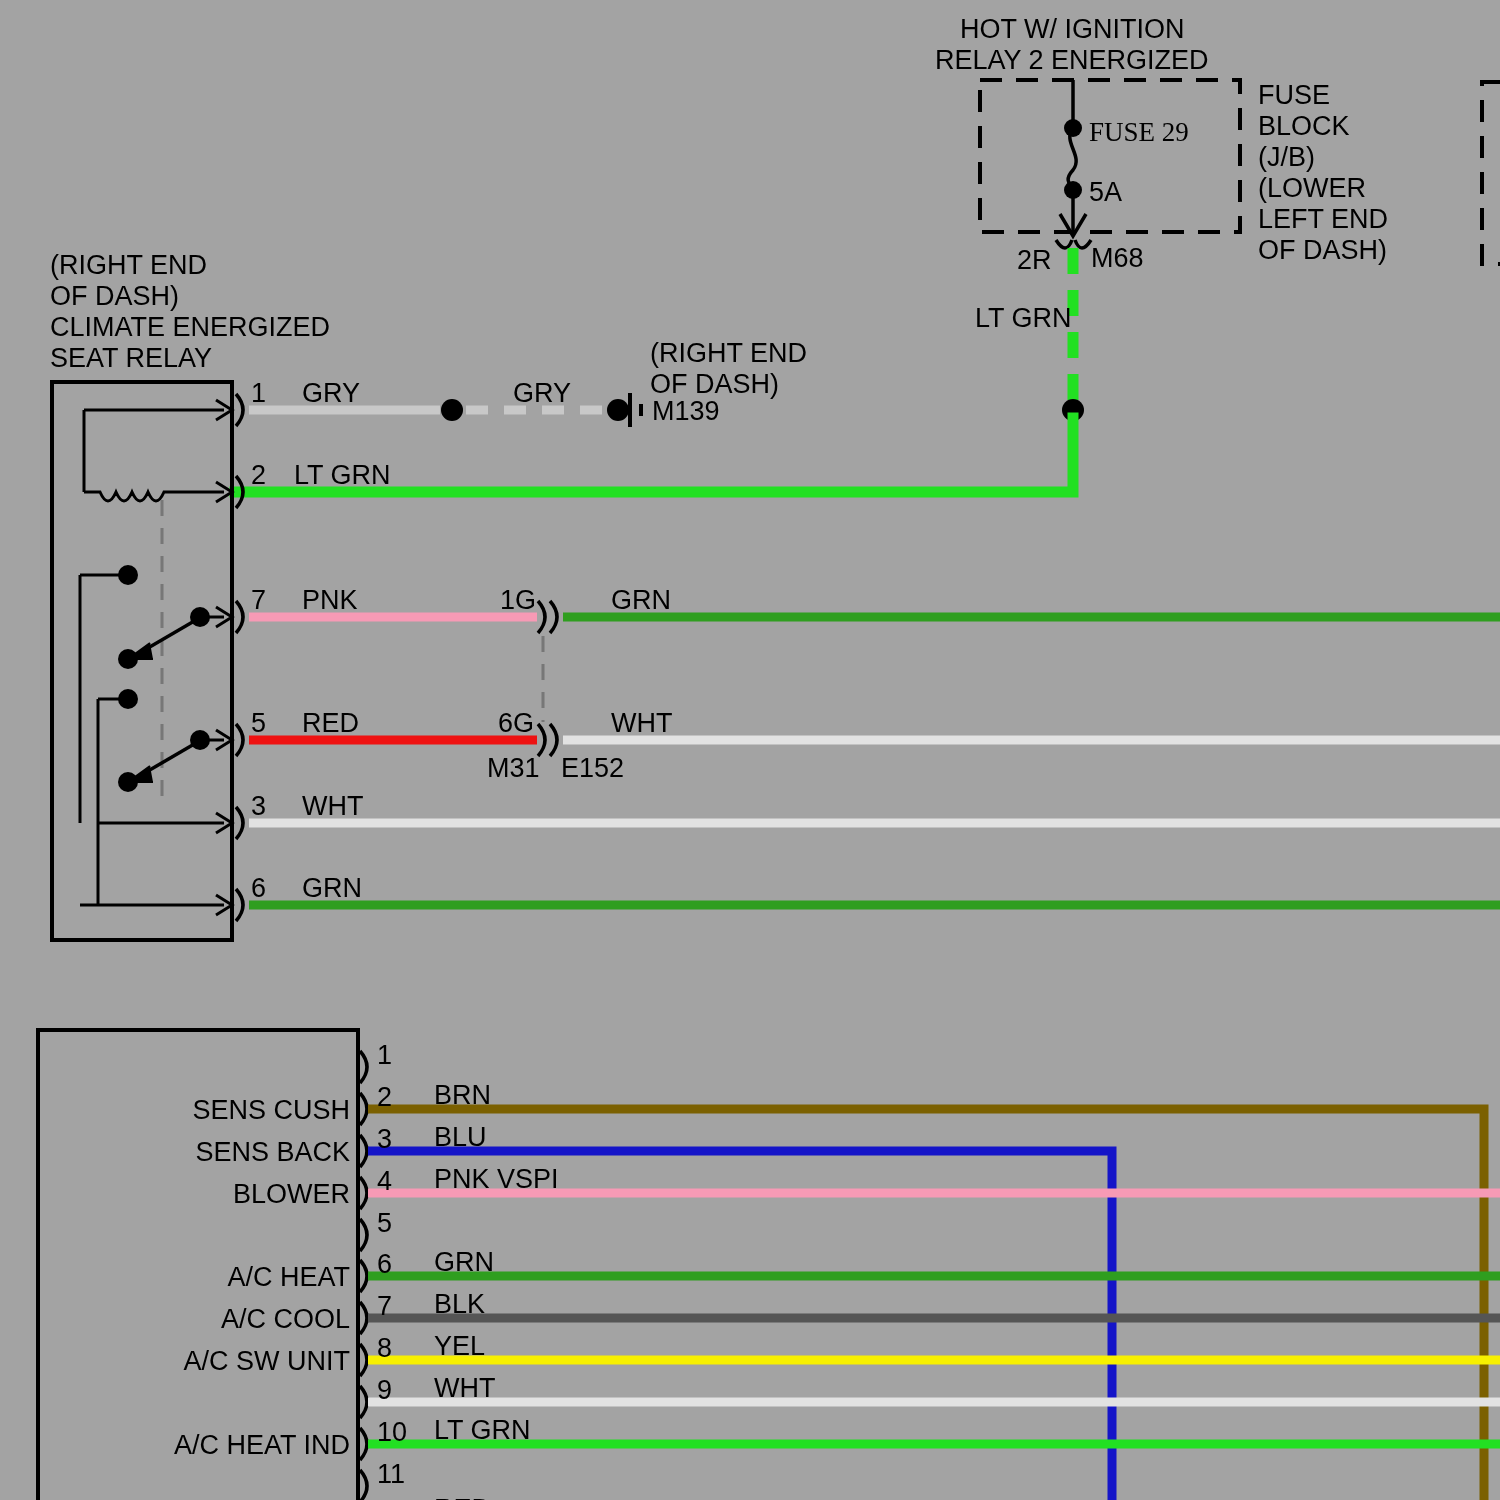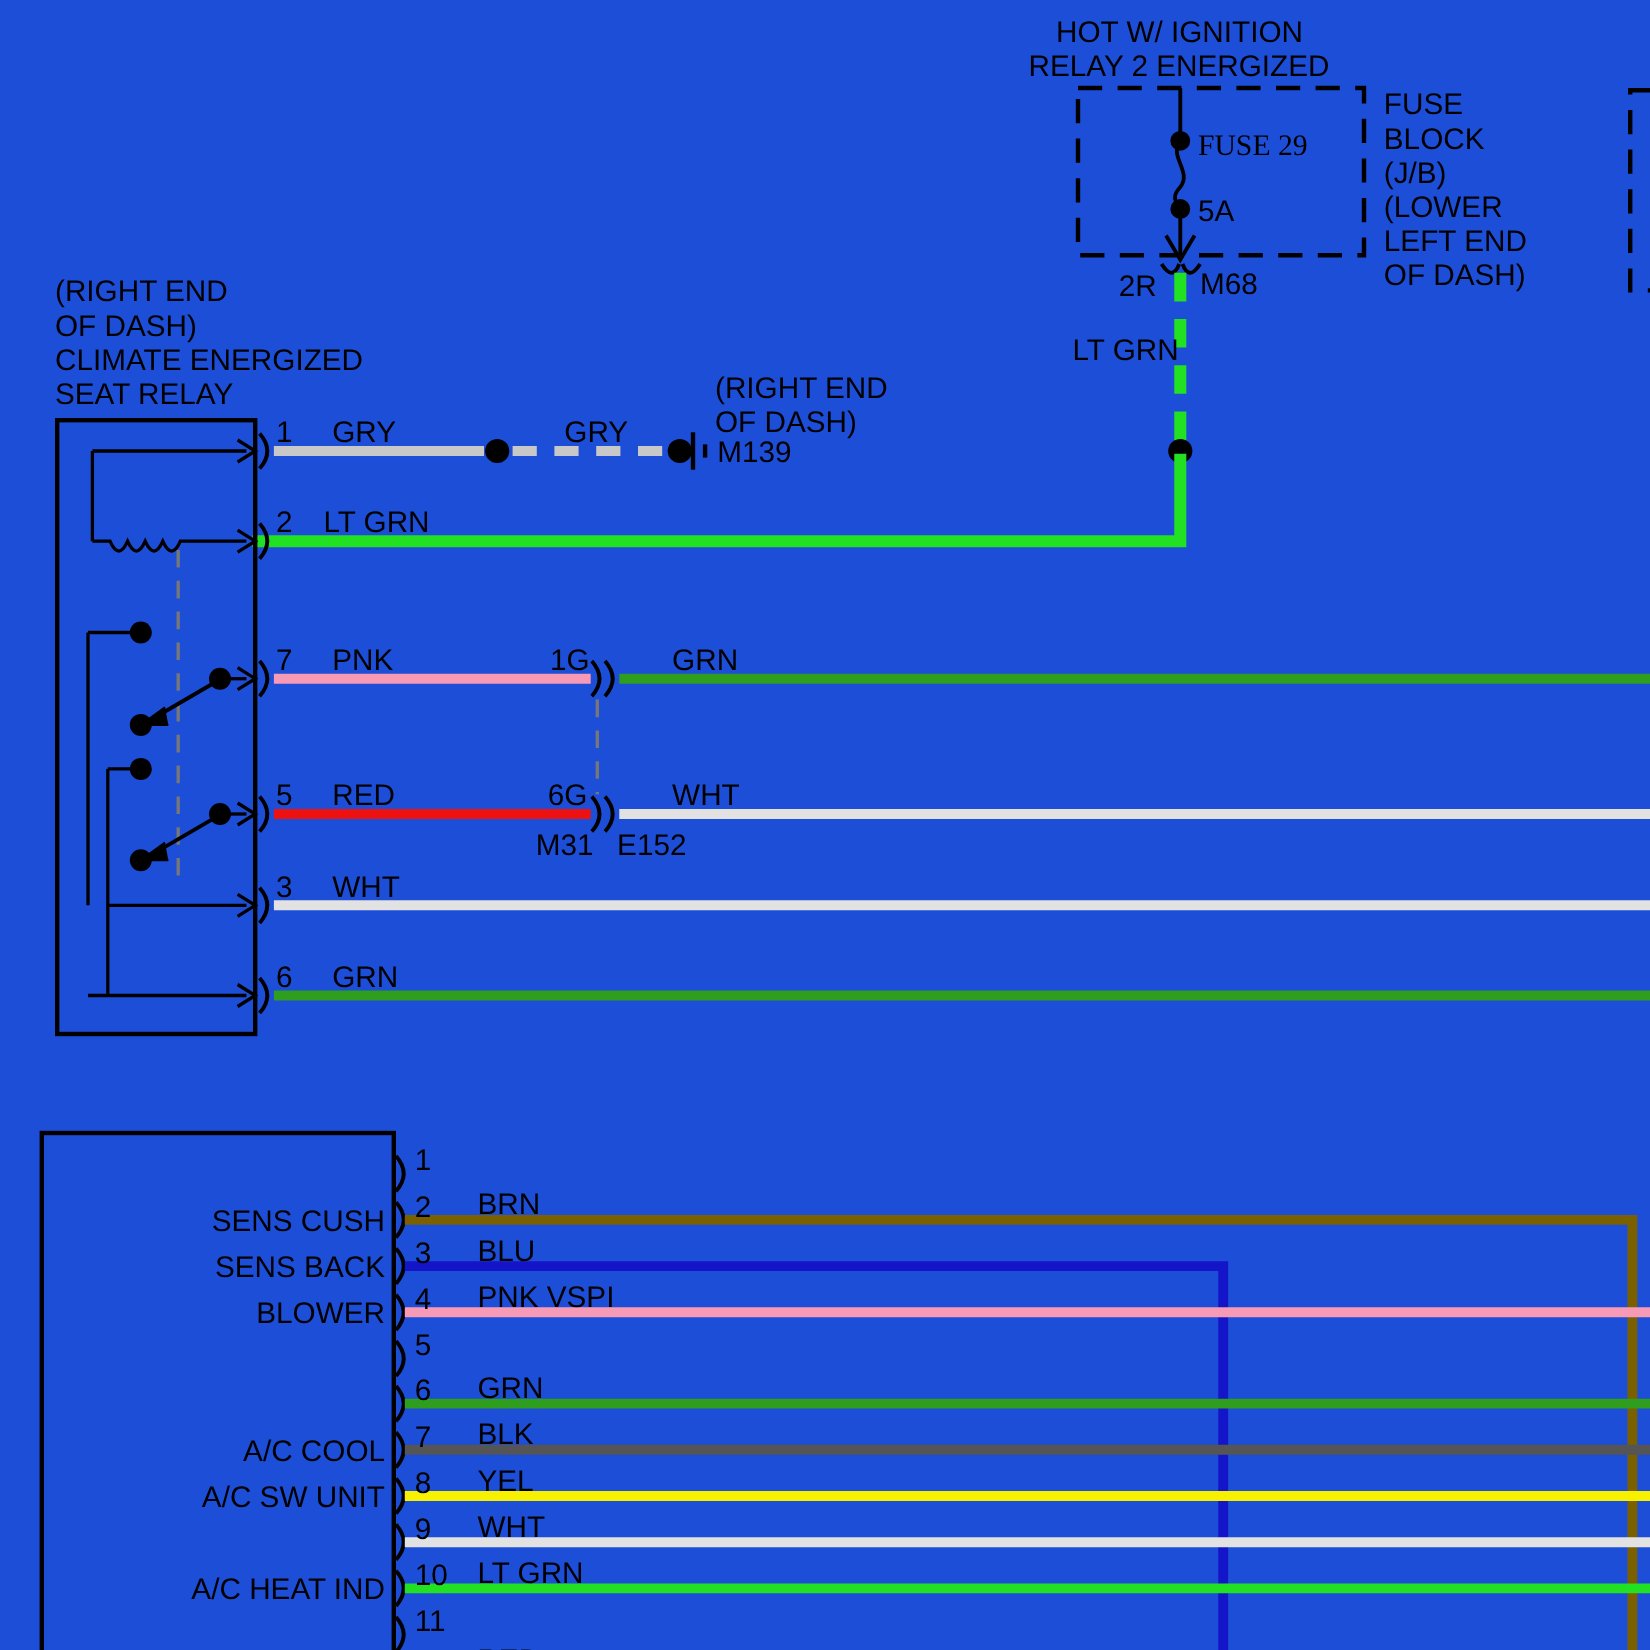--- a/index.html
+++ b/index.html
@@ -4,21 +4,21 @@
 <style>
   html, body {
     margin: 0;
     padding: 0;
     background: #ffffff;
   }
   #page {
     position: relative;
     width: 1500px;
     height: 1500px;
-    background: #1d4ed8;
+    background: #a3a3a3;
     font-family: "Liberation Sans", sans-serif;
     overflow: hidden;
   }
   #page svg {
     position: absolute;
     top: 0;
     left: 0;
   }
   .lbl {
     position: absolute;
@@ -240,17 +240,18 @@
   <div class="lbl" style="left:434px; top:1247px;">GRN</div>
   <div class="lbl" style="left:434px; top:1289px;">BLK</div>
   <div class="lbl" style="left:434px; top:1331px;">YEL</div>
   <div class="lbl" style="left:434px; top:1373px;">WHT</div>
   <div class="lbl" style="left:434px; top:1415px;">LT GRN</div>
   <div class="lbl" style="left:434px; top:1494px;">RED</div>
 
   <div class="lbl right" style="left:0px; width:350px; top:1095px;">SENS CUSH</div>
   <div class="lbl right" style="left:0px; width:350px; top:1137px;">SENS BACK</div>
   <div class="lbl right" style="left:0px; width:350px; top:1179px;">BLOWER</div>
+  <div class="lbl right" style="left:0px; width:350px; top:1262px;">A/C HEAT</div>
   <div class="lbl right" style="left:0px; width:350px; top:1304px;">A/C COOL</div>
   <div class="lbl right" style="left:0px; width:350px; top:1346px;">A/C SW UNIT</div>
   <div class="lbl right" style="left:0px; width:350px; top:1430px;">A/C HEAT IND</div>
 
 </div>
 
 </body></html>

